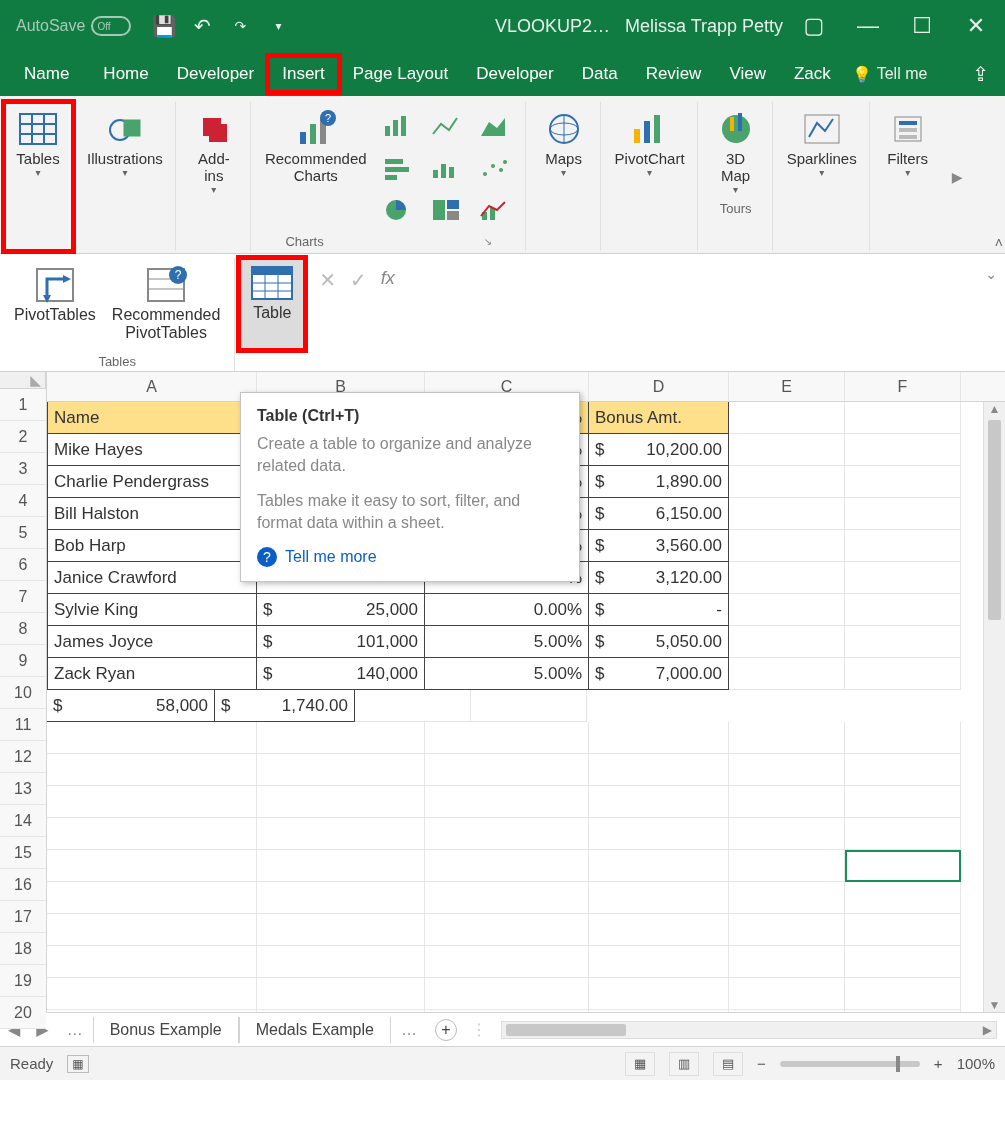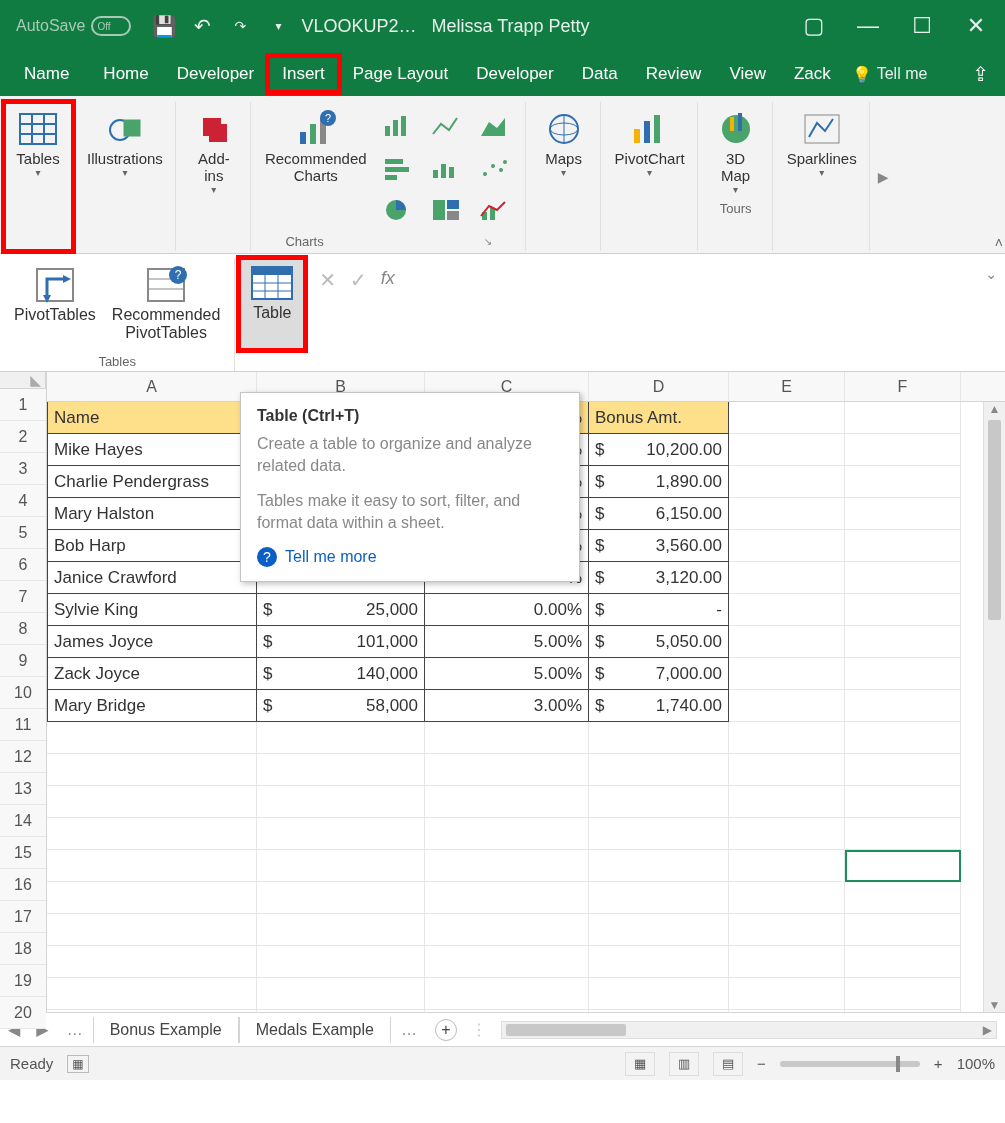--- a/index.html
+++ b/index.html
@@ -36,21 +36,21 @@
     border-radius: 10px;
     display:inline-flex; align-items:center;
     padding:0 4px;
     font-size:10px;
   }
   .tb-icon {
     width: 30px; text-align: center;
     font-size: 20px;
     cursor: pointer;
   }
-  .title-text { flex: 1; text-align: left; font-size: 18px; }
+  .title-text { flex: 1; text-align: right; font-size: 18px; }
   .win-ctrl { width: 46px; text-align: center; font-size: 22px; cursor:pointer;}
   
   .tabs-row {
     height: 44px;
     background: #107c41;
     display: flex;
     align-items: center;
     padding: 0 10px;
     gap: 0;
     color: #fff;
@@ -443,20 +443,33 @@
   </div>
   <div class="ribbon-group">
     <div class="ribbon-btn caret">
       <span class="ico">
         <svg width="38" height="32">
             <rect x="2" y="2" width="34" height="28" fill="none" stroke="#888"></rect>
             <polyline points="6,24 14,10 22,18 30,6" fill="none" stroke="#2f6fb0" stroke-width="2"></polyline>
           </svg>
       </span>
       <span>Sparklines</span>
+    </div>
+  </div>
+  <div class="ribbon-group no-border">
+    <div class="ribbon-btn caret">
+      <span class="ico">
+        <svg width="34" height="32">
+            <rect x="4" y="4" width="26" height="24" fill="none" stroke="#888"></rect>
+            <rect x="8" y="8" width="18" height="4" fill="#2f6fb0"></rect>
+            <rect x="8" y="15" width="18" height="4" fill="#bbb"></rect>
+            <rect x="8" y="22" width="18" height="4" fill="#bbb"></rect>
+          </svg>
+      </span>
+      <span>Filters</span>
     </div>
   </div>
   <div style="display:flex;align-items:center;padding:0 6px;color:#888;">▶</div>
   <div class="ribbon-collapse">˄</div>
 </div>
 
 <div class="ribbon2">
   <div class="ribbon2-group">
     <div class="ribbon2-row">
       <div class="ribbon2-btn">
@@ -568,21 +581,21 @@
           <div class="cell data-border" style="width: 168px;"></div>
           <div class="cell data-border right" style="width: 164px;">%</div>
           <div class="cell data-border money" style="width: 140px;">
             <span>$</span>
             <span>1,890.00</span>
           </div>
           <div class="cell" style="width: 116px;"></div>
           <div class="cell" style="width: 116px;"></div>
         </div>
         <div class="row">
-          <div class="cell data-border data-border-left" style="width: 210px;">Mary Halston</div>
+          <div class="cell data-border data-border-left" style="width: 210px;">Bill Halston</div>
           <div class="cell data-border" style="width: 168px;"></div>
           <div class="cell data-border right" style="width: 164px;">%</div>
           <div class="cell data-border money" style="width: 140px;">
             <span>$</span>
             <span>6,150.00</span>
           </div>
           <div class="cell" style="width: 116px;"></div>
           <div class="cell" style="width: 116px;"></div>
         </div>
         <div class="row">
@@ -629,40 +642,38 @@
           </div>
           <div class="cell data-border right" style="width: 164px;">5.00%</div>
           <div class="cell data-border money" style="width: 140px;">
             <span>$</span>
             <span>5,050.00</span>
           </div>
           <div class="cell" style="width: 116px;"></div>
           <div class="cell" style="width: 116px;"></div>
         </div>
         <div class="row">
-          <div class="cell data-border data-border-left" style="width: 210px;">Zack Joyce</div>
+          <div class="cell data-border data-border-left" style="width: 210px;">Zack Ryan</div>
           <div class="cell data-border money" style="width: 168px;">
             <span>$</span>
             <span>140,000</span>
           </div>
           <div class="cell data-border right" style="width: 164px;">5.00%</div>
           <div class="cell data-border money" style="width: 140px;">
             <span>$</span>
             <span>7,000.00</span>
           </div>
           <div class="cell" style="width: 116px;"></div>
           <div class="cell" style="width: 116px;"></div>
         </div>
         <div class="row">
-          <div class="cell data-border data-border-left" style="width: 210px;">Mary Bridge</div>
           <div class="cell data-border money" style="width: 168px;">
             <span>$</span>
             <span>58,000</span>
           </div>
-          <div class="cell data-border right" style="width: 164px;">3.00%</div>
           <div class="cell data-border money" style="width: 140px;">
             <span>$</span>
             <span>1,740.00</span>
           </div>
           <div class="cell" style="width: 116px;"></div>
           <div class="cell" style="width: 116px;"></div>
         </div>
         <div class="row">
           <div class="cell" style="width: 210px;"></div>
           <div class="cell" style="width: 168px;"></div>

